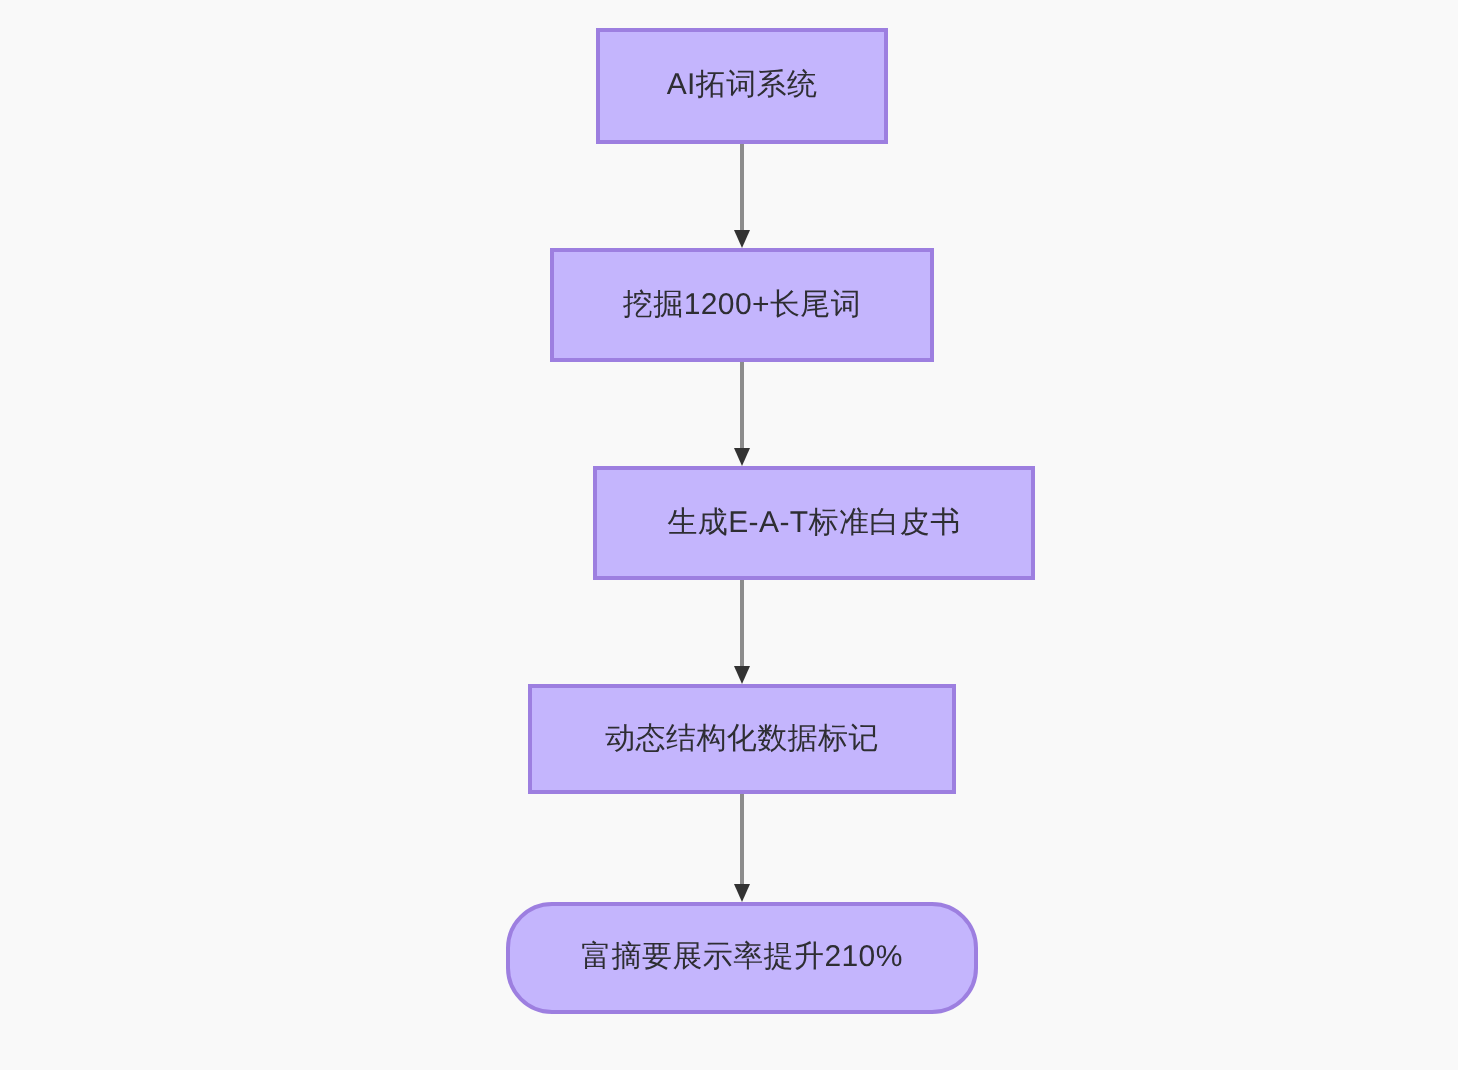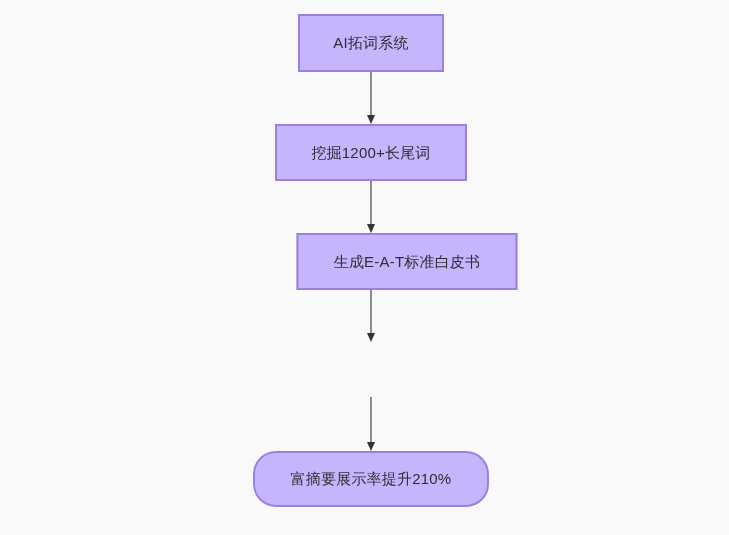--- a/index.html
+++ b/index.html
@@ -75,18 +75,21 @@
   </div>
 
   <div class="node" style="left:371px; top:124px; width:192px; height:57px;">
     <span class="node-label">挖掘1200+长尾词</span>
   </div>
 
   <div class="node" style="left:371px; top:233px; width:221px; height:57px;margin-left:36px;">
     <span class="node-label">生成E-A-T标准白皮书</span>
   </div>
 
+  <div class="node" style="left:371px; top:342px; width:214px; height:55px;">
+    <span class="node-label">动态结构化数据标记</span>
+  </div>
 
   <div class="node" style="left:371px; top:451px; width:236px; height:56px;border-radius:23px;">
     <span class="node-label">富摘要展示率提升210%</span>
   </div>
 
 </div>
 
 </body></html>

